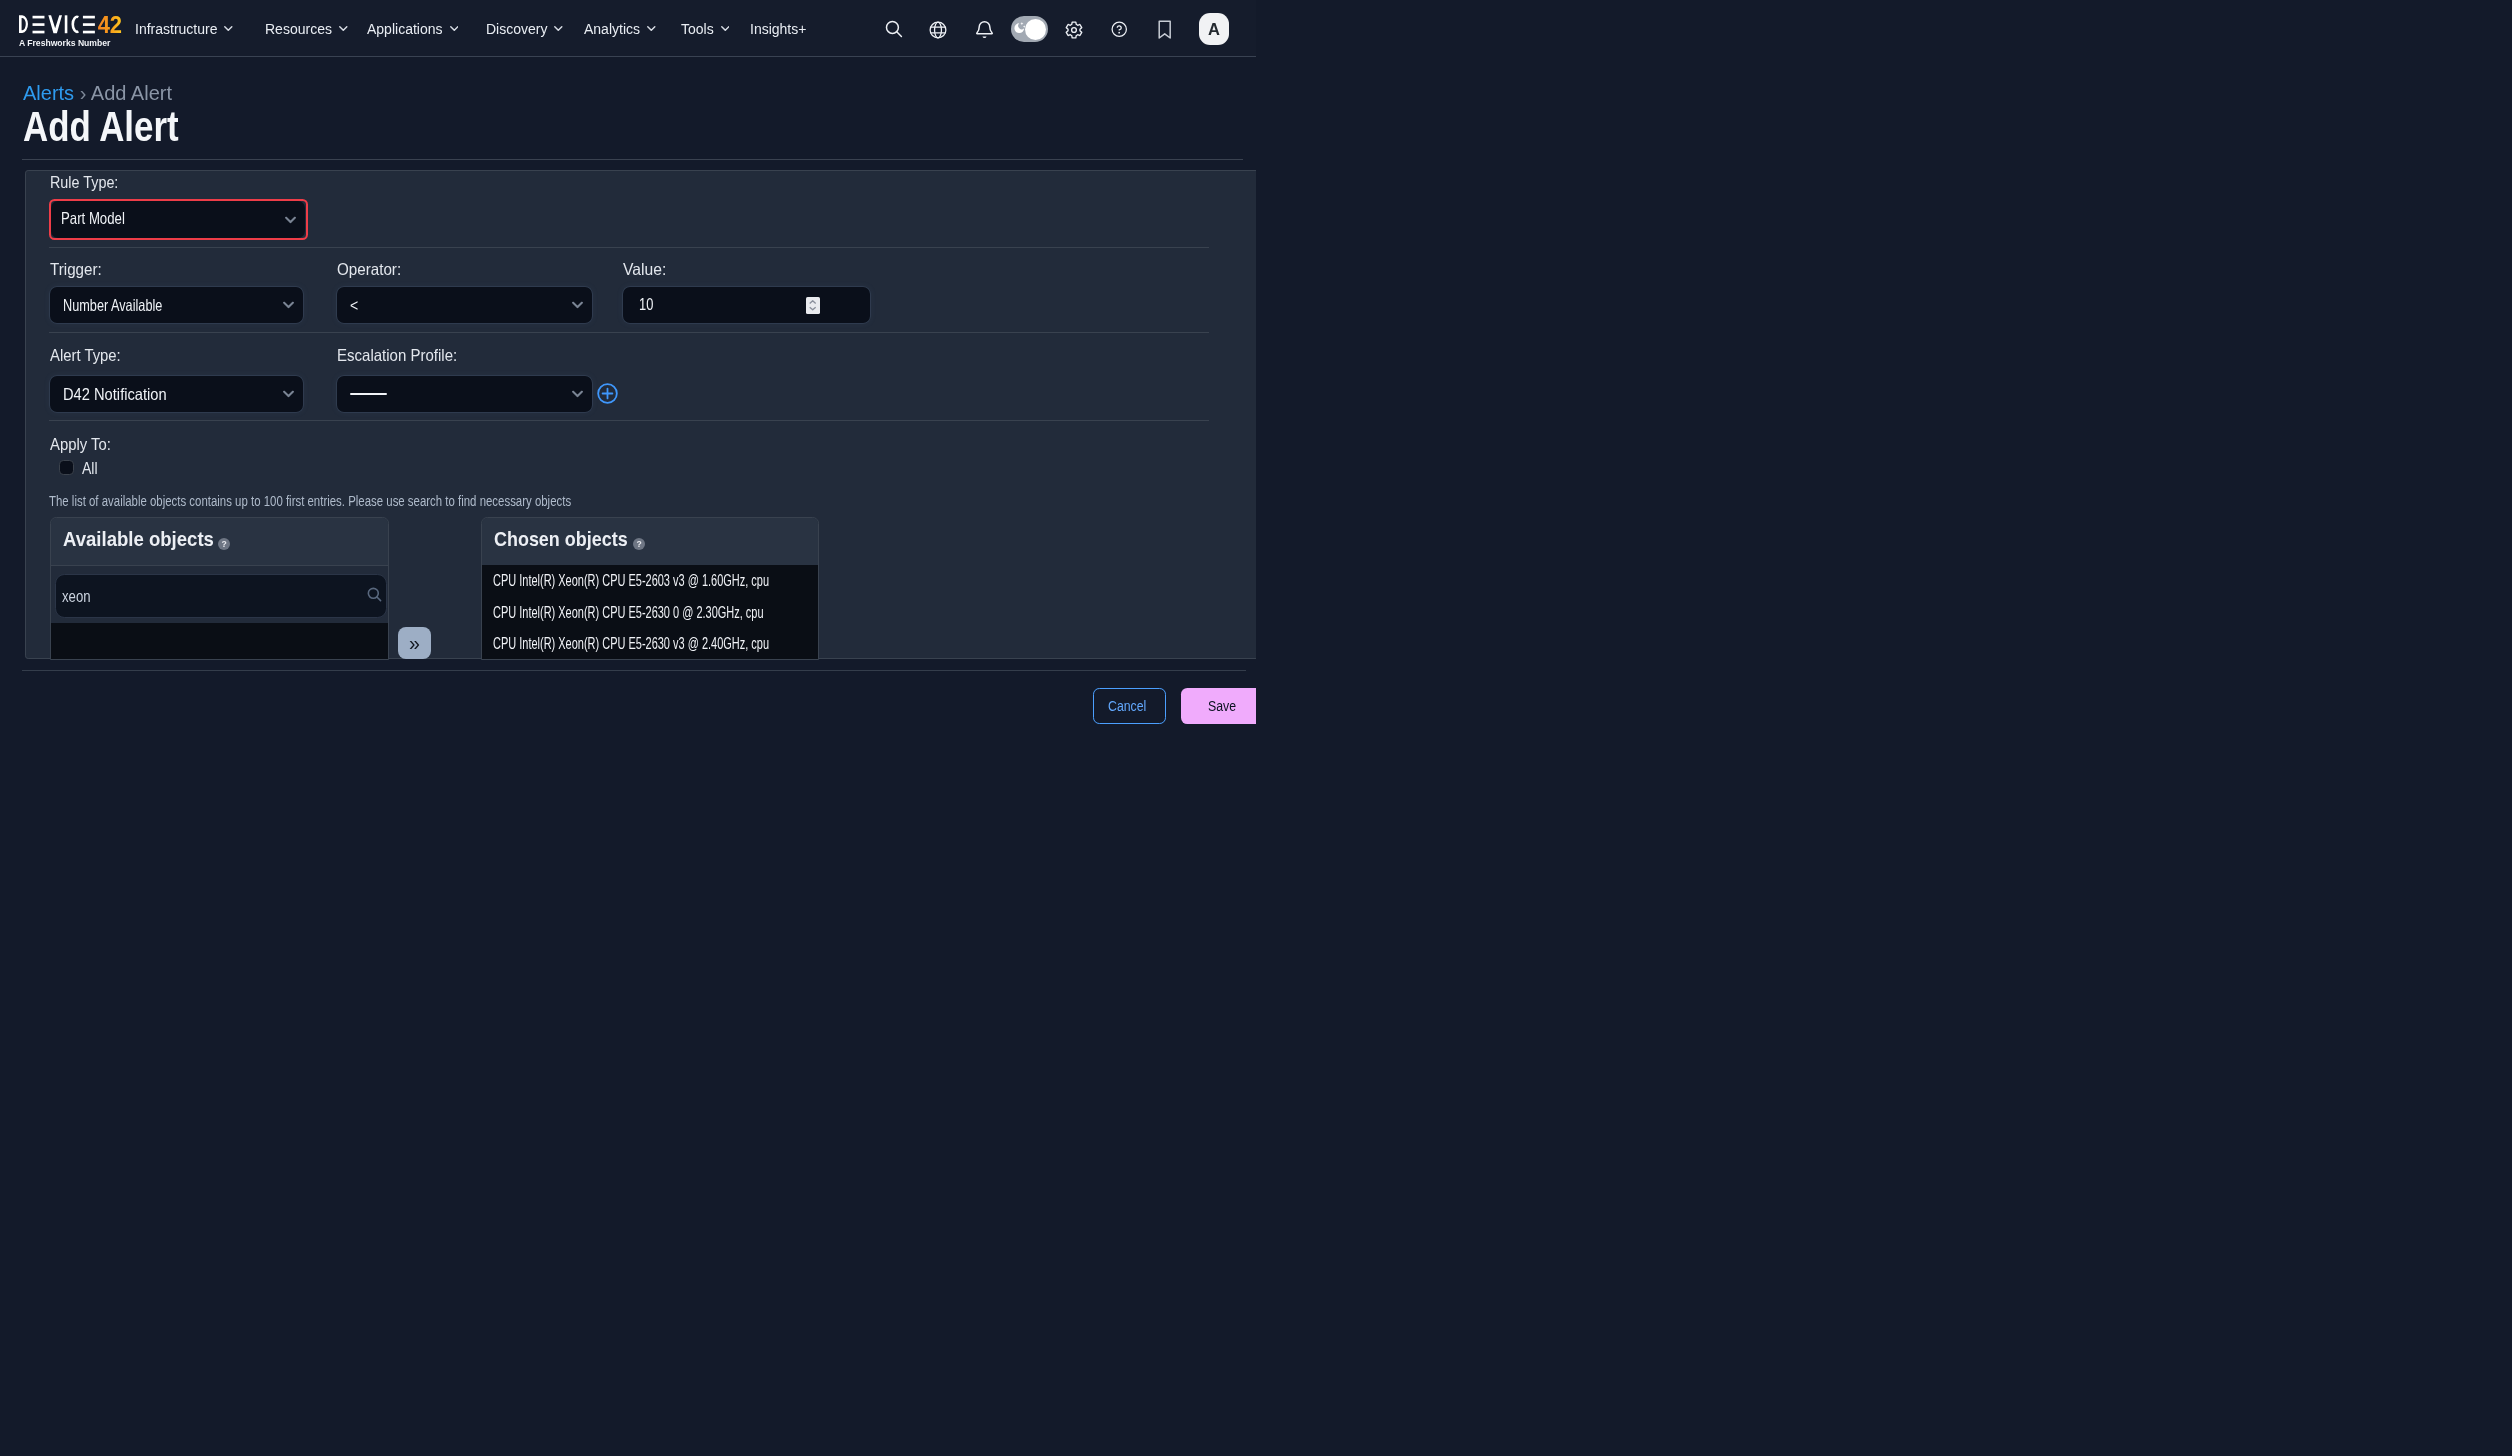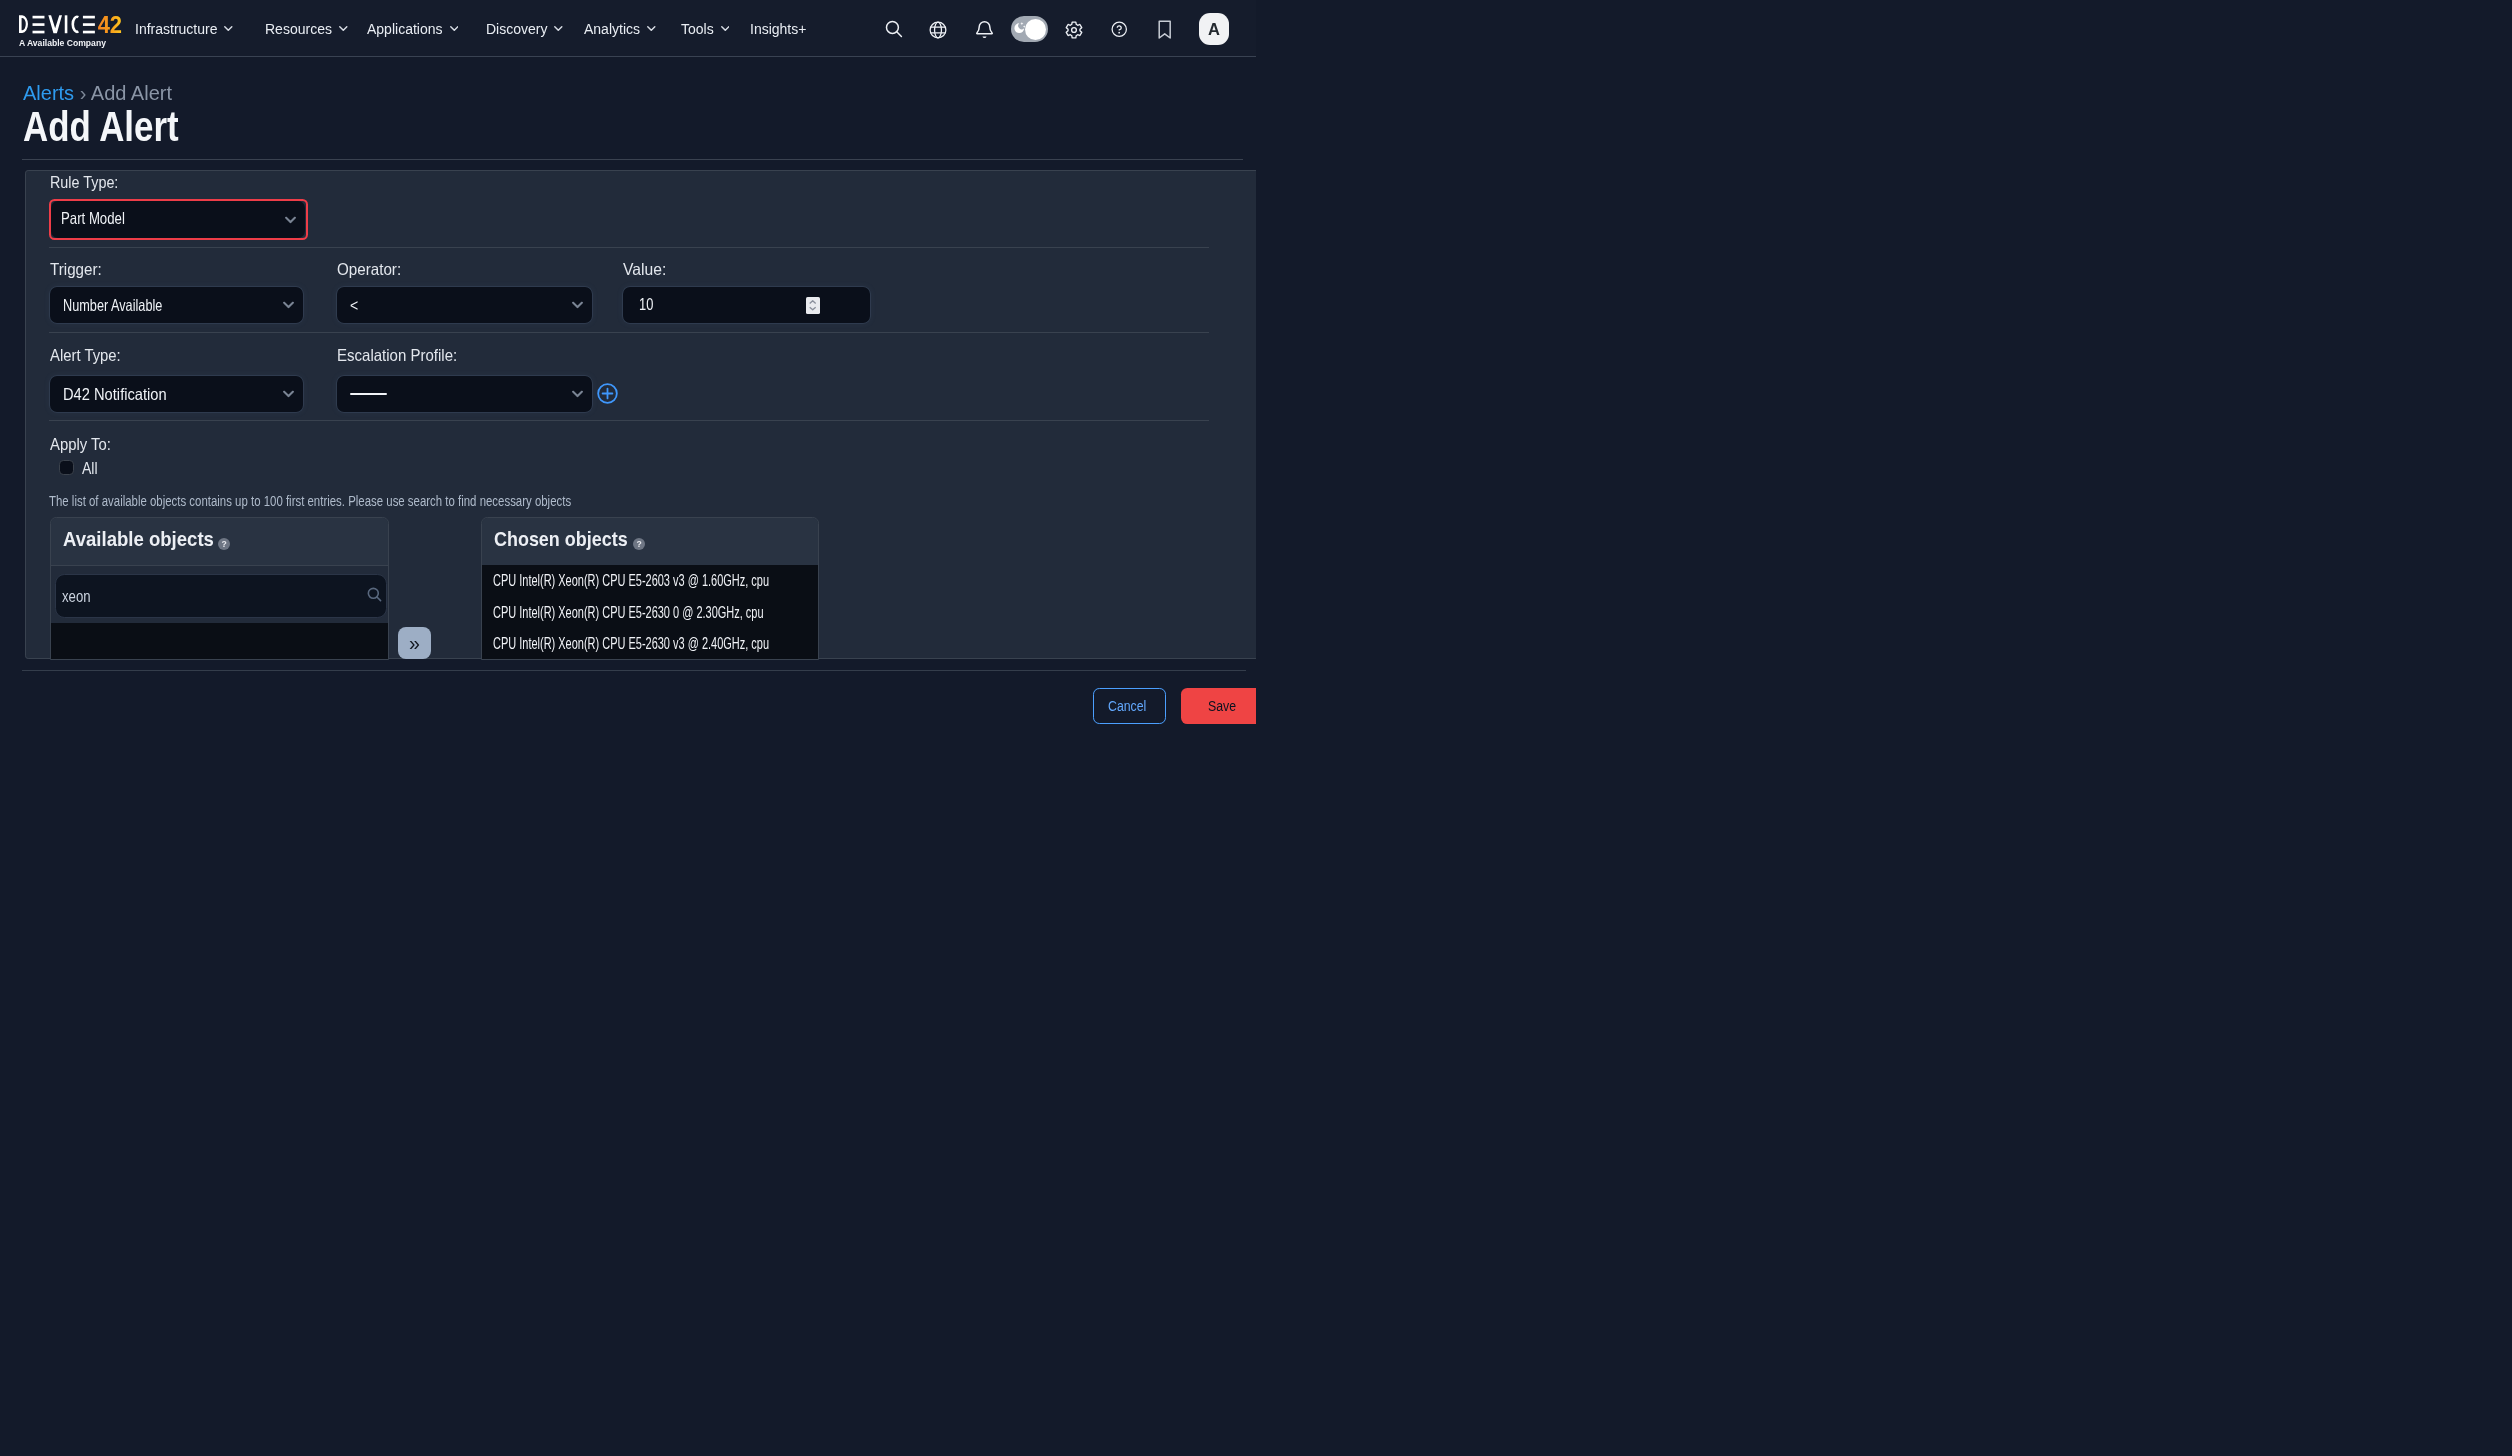--- a/index.html
+++ b/index.html
@@ -70,21 +70,21 @@
       <rect x="58.2" y="0.3" width="3.3" height="22.8" fill="#FFFFFF"></rect>
 
       <path d="M 75.5 2.6 A 5.45 9.55 0 1 0 75.5 20.8" fill="none" stroke="#FFFFFF" stroke-width="3.3"></path>
 
       <rect x="81.3" y="0.9" width="15.2" height="3.4" fill="#FFFFFF"></rect>
       <rect x="81.3" y="10.4" width="15.2" height="3.4" fill="#FFFFFF"></rect>
       <rect x="81.3" y="19.9" width="15.2" height="3.4" fill="#FFFFFF"></rect>
 
       <text x="100" y="23" font-family="Liberation Sans" font-weight="bold" font-size="31" fill="url(#g42)" textLength="31" lengthAdjust="spacingAndGlyphs">42</text>
     </svg>
-    <div class="abs" style="left:19px;top:38px;font-size:8.6px;font-weight:bold;color:#F2F4F8;letter-spacing:0px;">A Available Company</div>
+    <div class="abs" style="left:19px;top:38px;font-size:8.6px;font-weight:bold;color:#F2F4F8;letter-spacing:0px;">A Freshworks Number</div>
   </div>
   <div class="nvi" style="left:135px;">Infrastructure<svg width="8.6" height="5.5" viewBox="0 0 11 7">
         <path d="M1 1l4.5 4.5L10 1" fill="none" stroke="#D8DDE5" stroke-width="1.8" stroke-linecap="round"></path>
       </svg></div>
   <div class="nvi" style="left:265px;">Resources<svg width="8.6" height="5.5" viewBox="0 0 11 7">
         <path d="M1 1l4.5 4.5L10 1" fill="none" stroke="#D8DDE5" stroke-width="1.8" stroke-linecap="round"></path>
       </svg></div>
   <div class="nvi" style="left:367px;">Applications<svg width="8.6" height="5.5" viewBox="0 0 11 7">
         <path d="M1 1l4.5 4.5L10 1" fill="none" stroke="#D8DDE5" stroke-width="1.8" stroke-linecap="round"></path>
       </svg></div>
@@ -225,17 +225,17 @@
       <div class="citem" style="top:117px;"><span class="tx" style="transform:scaleX(.70);">CPU Intel(R) Xeon(R) CPU E5-2630 v3 @ 2.40GHz, cpu</span></div>
     </div>
     <div class="abs" style="left:372px;top:456px;width:33px;height:32px;background:#9DAEC5;border-radius:7.9px;
          display:flex;align-items:center;justify-content:center;font-size:19.6px;color:#10151D;">»</div>
   </div>
 
   <div class="hr" style="left:22px;top:670px;width:1224px;background:#343D4B;"></div>
   <div class="btn" style="left:1093px;width:73px;border:1.2px solid #4B9FFE;color:#63A9FE;">
     <span class="tx" style="transform:scaleX(.88);">Cancel</span>
     </div>
-  <div class="btn" style="left:1181px;width:86px;background:#ef4444;color:#0A1220;font-weight:500;">
+  <div class="btn" style="left:1181px;width:86px;background:#f0abfc;color:#0A1220;font-weight:500;">
     <span class="tx" style="transform:scaleX(.88);">Save</span>
     </div>
 </div>
 
 
 </body></html>

